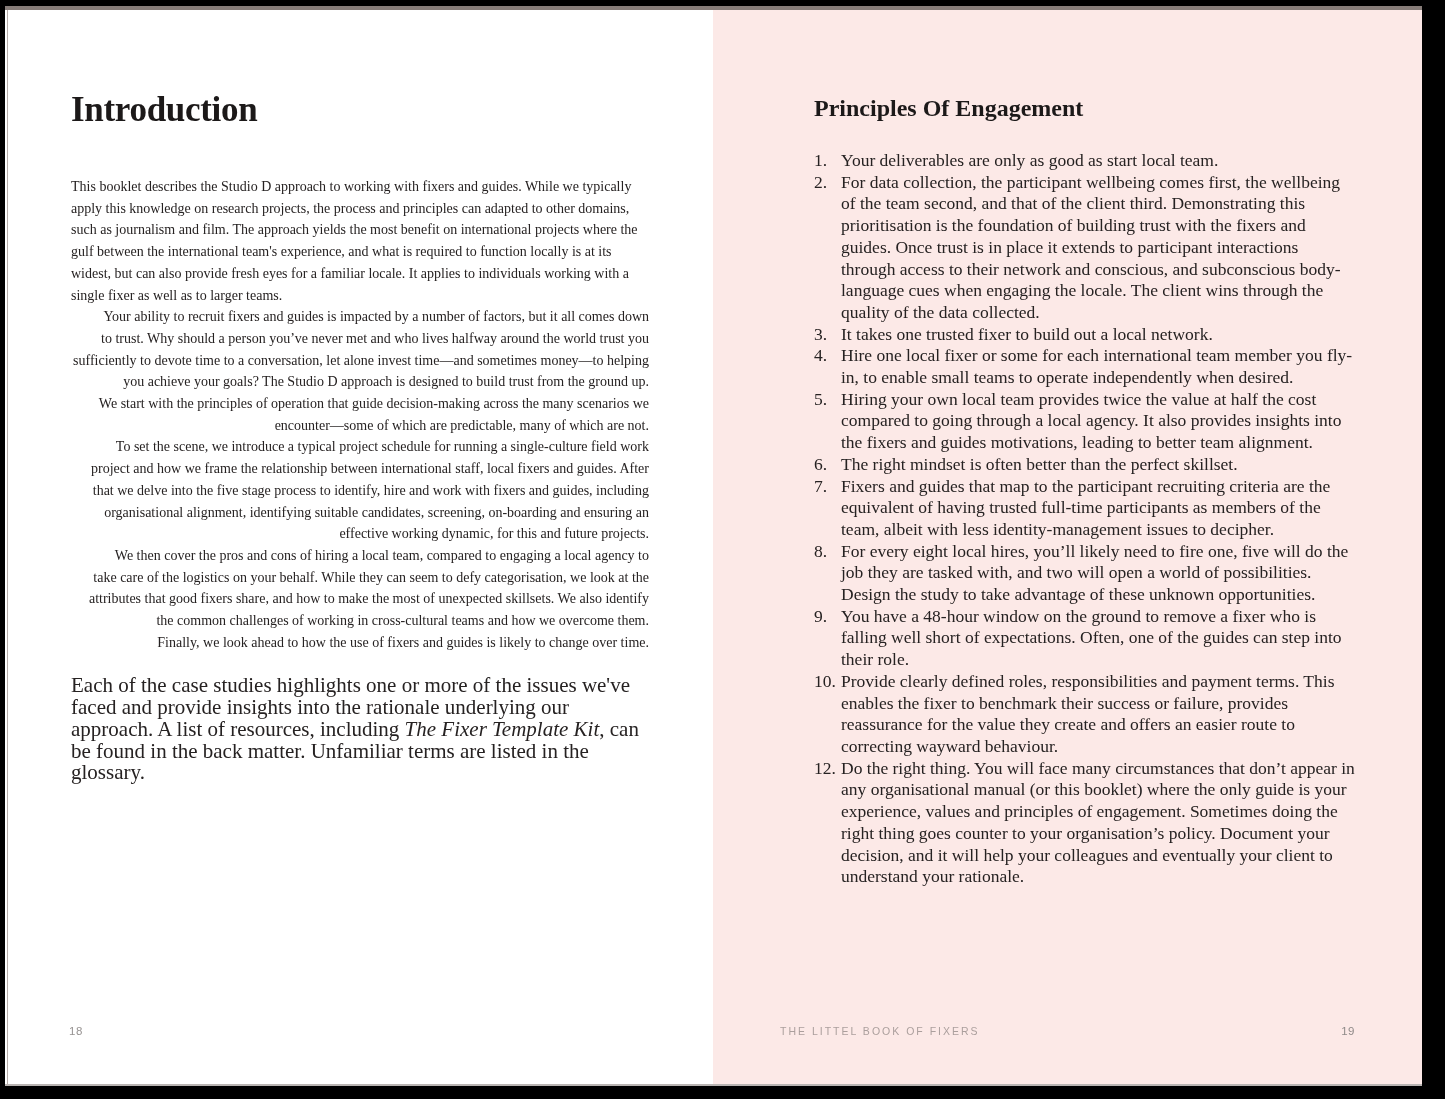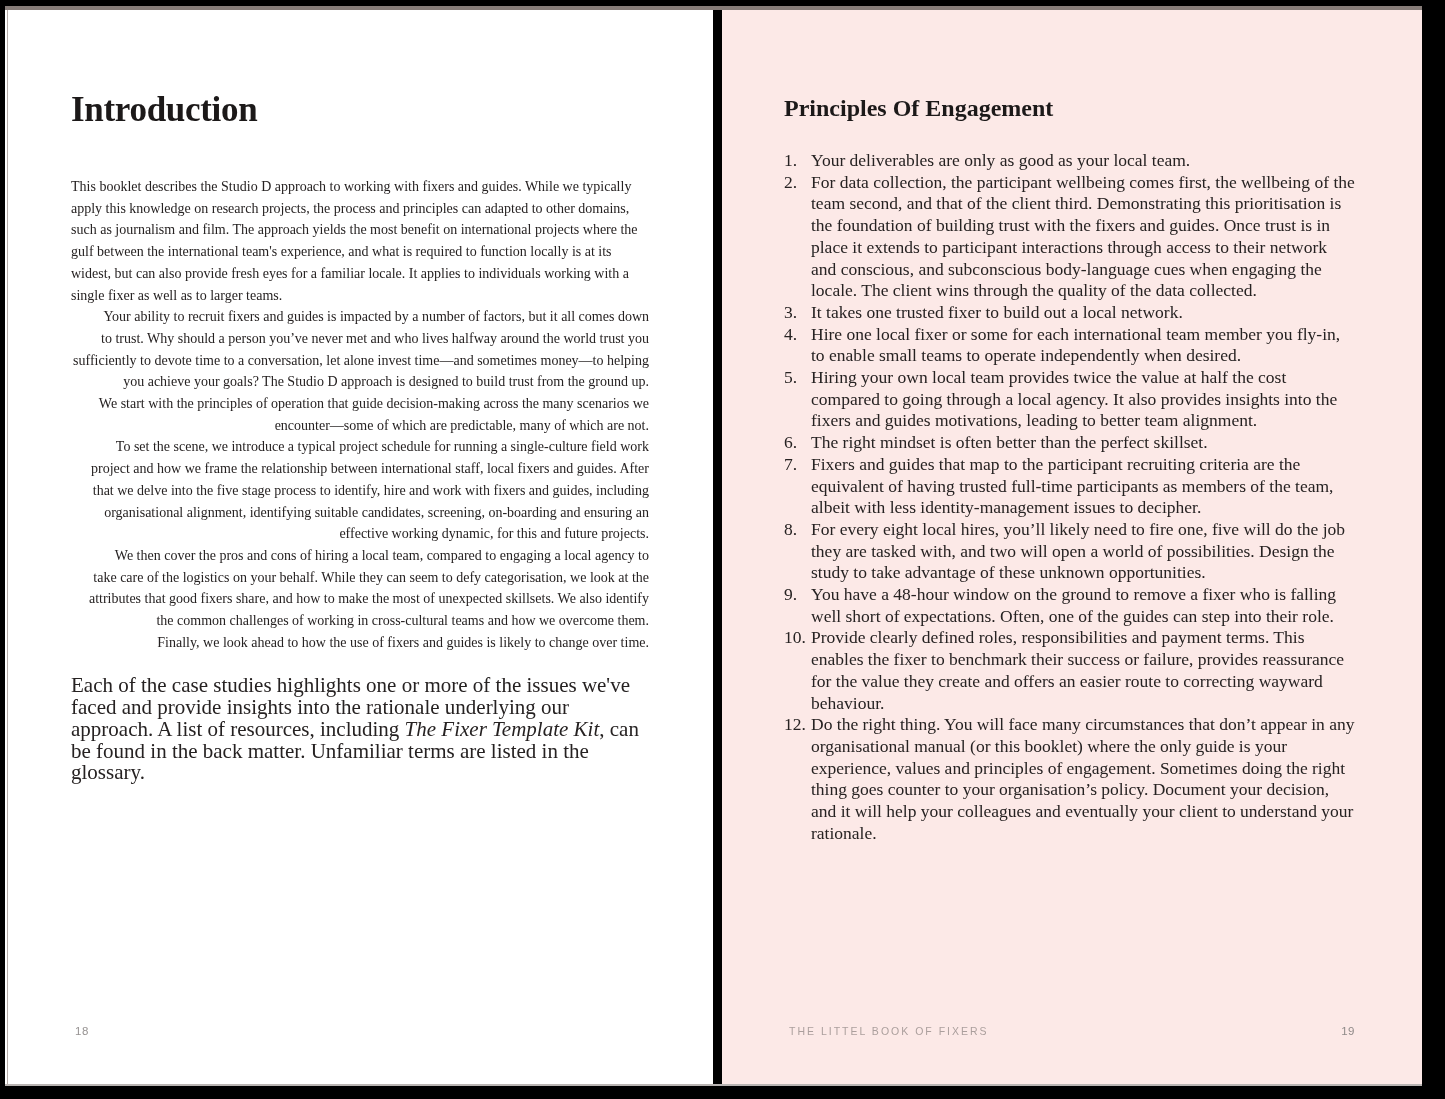--- a/index.html
+++ b/index.html
@@ -38,22 +38,21 @@
     color: #262222;
   }
   .page-left {
     width: 708px;
     background: #ffffff;
     padding: 80px 64px 0 66px;
   }
   .page-right {
     flex: 1;
     background: #fce9e7;
-    padding: 84px 67px 0 62px;
-    margin-left: 9px;
+    padding: 84px 67px 0 101px;
   }
   h1.intro-title {
     margin: 0 0 46px 0;
     font-size: 35px;
     line-height: 40px;
     font-weight: 700;
     letter-spacing: -0.3px;
     color: #1c1919;
   }
   h2.principles-title {
@@ -103,21 +102,21 @@
     flex: 1;
   }
   .pagenum {
     position: absolute;
     bottom: 47px;
     font-family: "Liberation Sans", "DejaVu Sans", sans-serif;
     font-size: 11.5px;
     color: #979392;
     letter-spacing: 0.5px;
   }
-  .pagenum-left { left: 70px; }
+  .pagenum-left { left: 64px; }
   .footer-row {
     position: absolute;
     left: 67px;
     right: 67px;
     bottom: 47px;
     display: flex;
     justify-content: space-between;
     align-items: baseline;
     gap: 28px;
   }
@@ -155,21 +154,21 @@
 
     <div class="pagenum pagenum-left">18</div>
   </div>
 
   <div class="page page-right">
     <h2 class="principles-title">Principles Of Engagement</h2>
 
     <ol class="principles">
         <li>
           <span class="num">1.</span>
-          <span class="txt">Your deliverables are only as good as your local team.</span>
+          <span class="txt">Your deliverables are only as good as start local team.</span>
         </li>
         <li>
           <span class="num">2.</span>
           <span class="txt">For data collection, the participant wellbeing comes first, the wellbeing of the team second, and that of the client third. Demonstrating this prioritisation is the foundation of building trust with the fixers and guides. Once trust is in place it extends to participant interactions through access to their network and conscious, and subconscious body-language cues when engaging the locale. The client wins through the quality of the data collected.</span>
         </li>
         <li>
           <span class="num">3.</span>
           <span class="txt">It takes one trusted fixer to build out a local network.</span>
         </li>
         <li>

